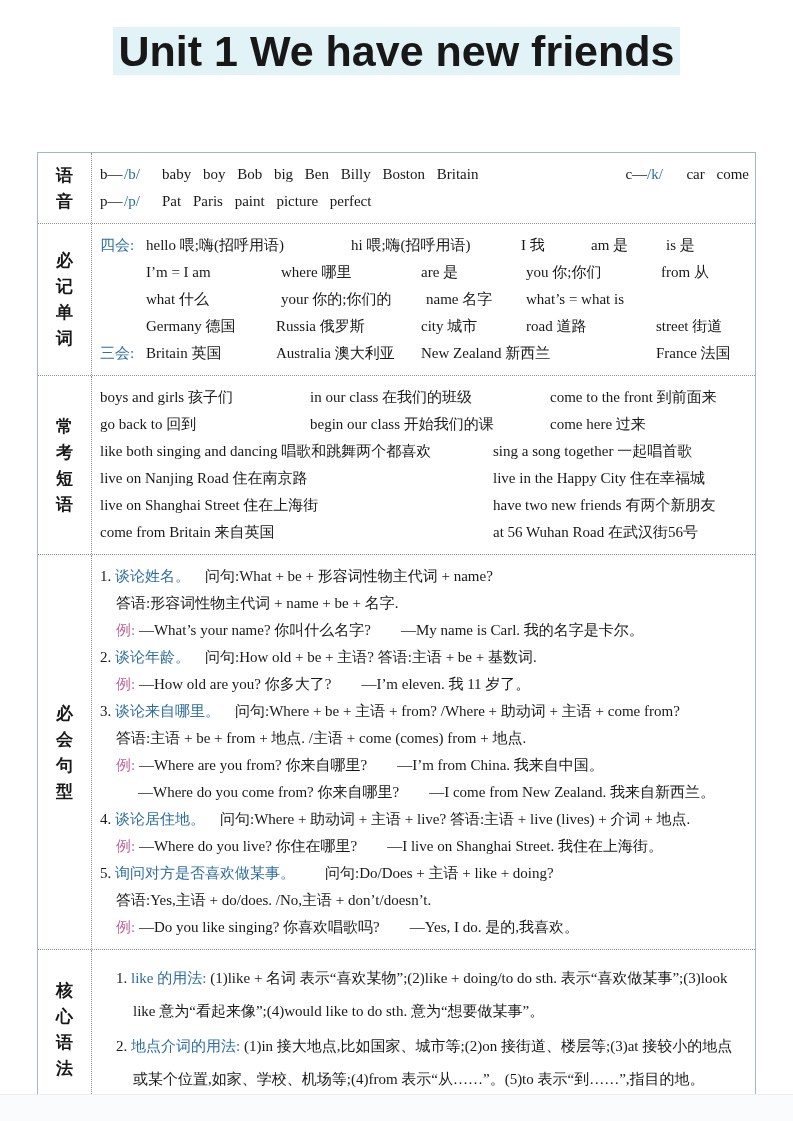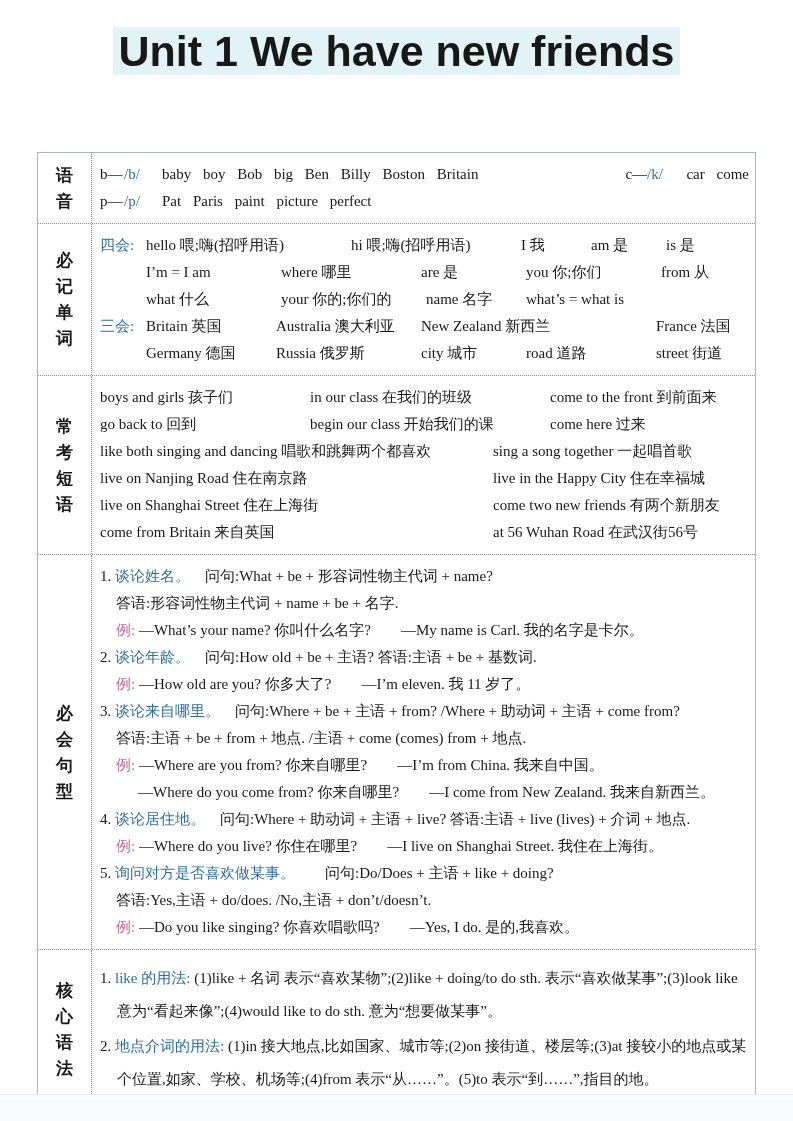--- a/index.html
+++ b/index.html
@@ -35,21 +35,21 @@
   .hchar{font-size:17px;font-weight:bold;line-height:19px;}
   .rowbody{flex:1;padding:8px 6px 8px 8px;box-sizing:border-box;min-width:0;}
   .line{display:block;line-height:27px;font-size:15px;white-space:pre-wrap;}
   .line.flex{display:flex;align-items:baseline;}
   .spacer{flex:1 1 auto;}
   .seg{display:inline;}
   .seg.blk{display:inline-block;vertical-align:top;}
   .kw{color:var(--kw);}
   .ex{color:var(--ex);}
   .sp{word-spacing:8px;}
-  .hang{padding-left:17px;text-indent:-17px;line-height:33px;margin:2px 0;}
+  .hang{padding-left:17px;text-indent:-17px;line-height:33px;margin:2px 16px;}
   .sec-grammar .rowbody{padding-top:10px;padding-bottom:10px;}
   .page-bottom{
     position:absolute;left:0;bottom:0;width:793px;height:26px;
     background:#fafbfc;border-top:1px solid #ebedef;
   }
 </style>
 </head>
 <body>
 
 <div class="canvas">
@@ -72,37 +72,37 @@
         <div class="rowhead">
           <div class="hchar">必</div>
           <div class="hchar">记</div>
           <div class="hchar">单</div>
           <div class="hchar">词</div>
         </div>
         <div class="rowbody">
           <div class="line"><span class="seg kw blk" style="width: 46px;">四会:</span><span class="seg blk" style="width: 205px;">hello 喂;嗨(招呼用语)</span><span class="seg blk" style="width: 170px;">hi 喂;嗨(招呼用语)</span><span class="seg blk" style="width: 70px;">I 我</span><span class="seg blk" style="width: 75px;">am 是</span><span class="seg">is 是</span></div>
           <div class="line"><span class="seg blk" style="width: 46px;"></span><span class="seg blk" style="width: 135px;">I’m = I am</span><span class="seg blk" style="width: 140px;">where 哪里</span><span class="seg blk" style="width: 105px;">are 是</span><span class="seg blk" style="width: 135px;">you 你;你们</span><span class="seg">from 从</span></div>
           <div class="line"><span class="seg blk" style="width: 46px;"></span><span class="seg blk" style="width: 135px;">what 什么</span><span class="seg blk" style="width: 145px;">your 你的;你们的</span><span class="seg blk" style="width: 100px;">name 名字</span><span class="seg">what’s = what is</span></div>
+          <div class="line"><span class="seg blk" style="width: 46px;"></span><span class="seg blk" style="width: 130px;">Germany 德国</span><span class="seg blk" style="width: 145px;">Russia 俄罗斯</span><span class="seg blk" style="width: 105px;">city 城市</span><span class="seg blk" style="width: 130px;">road 道路</span><span class="seg">street 街道</span></div>
           <div class="line"><span class="seg kw blk" style="width: 46px;">三会:</span><span class="seg blk" style="width: 130px;">Britain 英国</span><span class="seg blk" style="width: 145px;">Australia 澳大利亚</span><span class="seg blk" style="width: 235px;">New Zealand 新西兰</span><span class="seg">France 法国</span></div>
-          <div class="line"><span class="seg blk" style="width: 46px;"></span><span class="seg blk" style="width: 130px;">Germany 德国</span><span class="seg blk" style="width: 145px;">Russia 俄罗斯</span><span class="seg blk" style="width: 105px;">city 城市</span><span class="seg blk" style="width: 130px;">road 道路</span><span class="seg">street 街道</span></div>
         </div>
       </div>
       <div class="row sec-phrases">
         <div class="rowhead">
           <div class="hchar">常</div>
           <div class="hchar">考</div>
           <div class="hchar">短</div>
           <div class="hchar">语</div>
         </div>
         <div class="rowbody">
           <div class="line"><span class="seg blk" style="width: 210px;">boys and girls 孩子们</span><span class="seg blk" style="width: 240px;">in our class 在我们的班级</span><span class="seg">come to the front 到前面来</span></div>
           <div class="line"><span class="seg blk" style="width: 210px;">go back to 回到</span><span class="seg blk" style="width: 240px;">begin our class 开始我们的课</span><span class="seg">come here 过来</span></div>
           <div class="line"><span class="seg blk" style="width: 393px;">like both singing and dancing 唱歌和跳舞两个都喜欢</span><span class="seg">sing a song together 一起唱首歌</span></div>
           <div class="line"><span class="seg blk" style="width: 393px;">live on Nanjing Road 住在南京路</span><span class="seg">live in the Happy City 住在幸福城</span></div>
-          <div class="line"><span class="seg blk" style="width: 393px;">live on Shanghai Street 住在上海街</span><span class="seg">come two new friends 有两个新朋友</span></div>
+          <div class="line"><span class="seg blk" style="width: 393px;">live on Shanghai Street 住在上海街</span><span class="seg">have two new friends 有两个新朋友</span></div>
           <div class="line"><span class="seg blk" style="width: 393px;">come from Britain 来自英国</span><span class="seg">at 56 Wuhan Road 在武汉街56号</span></div>
         </div>
       </div>
       <div class="row sec-sentences">
         <div class="rowhead">
           <div class="hchar">必</div>
           <div class="hchar">会</div>
           <div class="hchar">句</div>
           <div class="hchar">型</div>
         </div>

